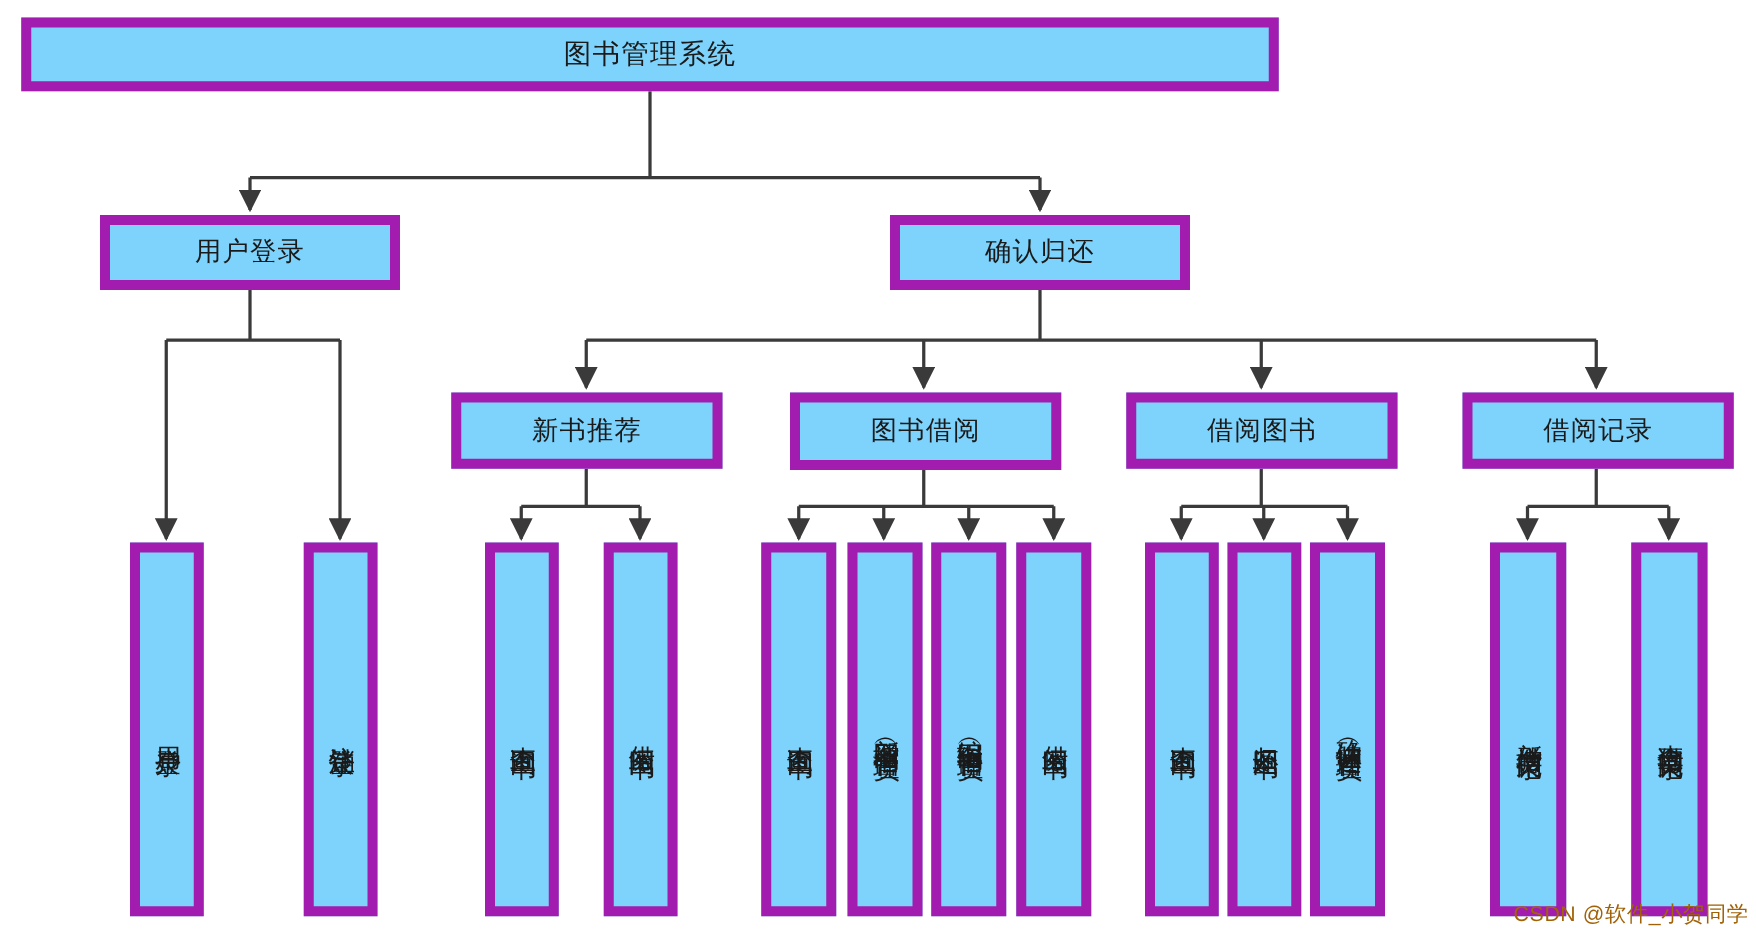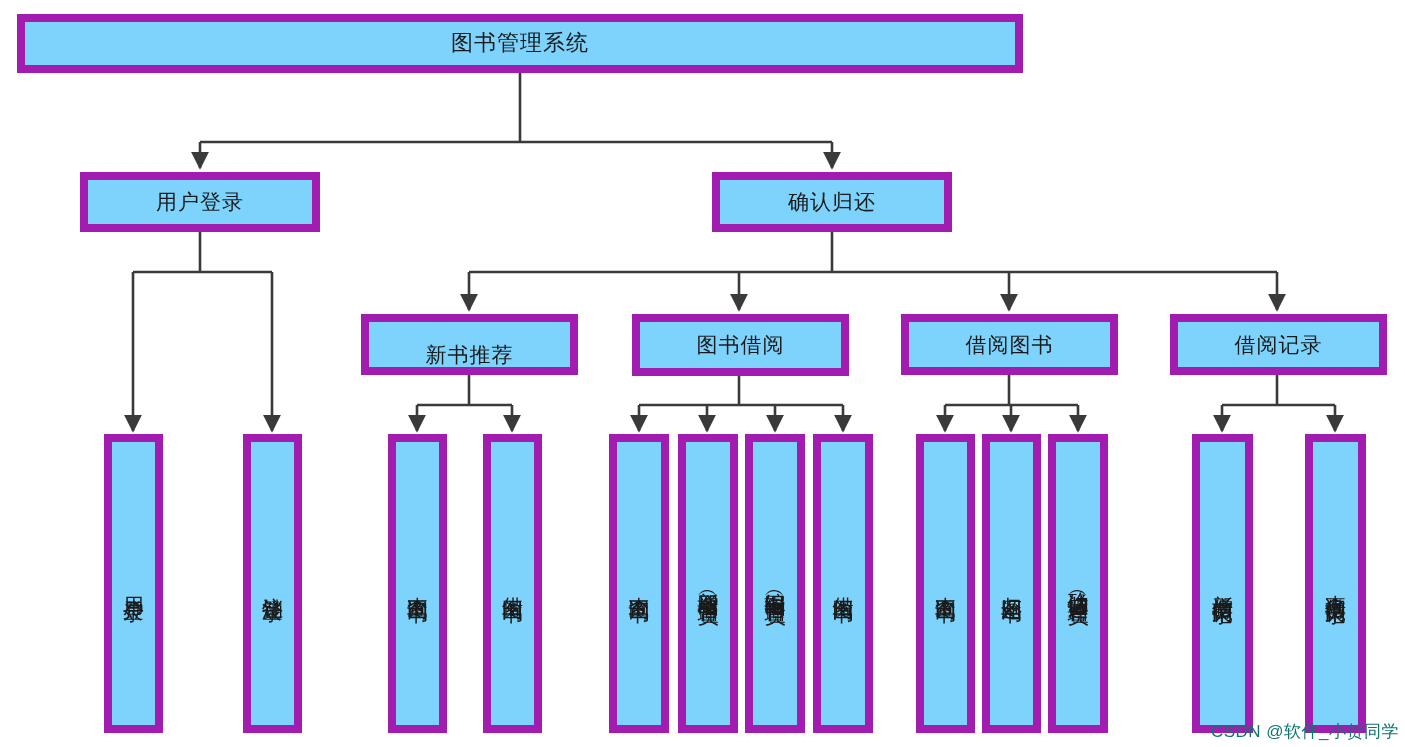--- a/index.html
+++ b/index.html
@@ -58,21 +58,21 @@
   .node-v .vtext {
     display: block;
     writing-mode: vertical-rl;
     text-orientation: upright;
   }
   .watermark {
     position: absolute;
     right: 6px;
     bottom: 4px;
     font-size: 17px;
-    color: #0f766e;
+    color: #a16207;
     letter-spacing: 0.5px;
     white-space: nowrap;
     z-index: 3;
     font-family: "Liberation Sans", "DejaVu Sans", sans-serif;
   }
 </style>
 </head>
 <body>
 
 <div id="canvas">
@@ -131,21 +131,21 @@
     <span>图书管理系统</span>
   </div>
 
   <div class="node node-h" style="left:80px; top:172px; width:240px; height:60px;">
     <span>用户登录</span>
   </div>
   <div class="node node-h" style="left:712px; top:172px; width:240px; height:60px;">
     <span>确认归还</span>
   </div>
 
-  <div class="node node-h" style="left:361px; top:314px; width:217px; height:61px;align-items:flex-end;">
+  <div class="node node-h" style="left:361px; top:314px; width:217px; height:61px;">
     <span>新书推荐</span>
   </div>
   <div class="node node-h" style="left:632px; top:314px; width:217px; height:62px;">
     <span>图书借阅</span>
   </div>
   <div class="node node-h" style="left:901px; top:314px; width:217px; height:61px;">
     <span>借阅图书</span>
   </div>
   <div class="node node-h" style="left:1170px; top:314px; width:217px; height:61px;">
     <span>借阅记录</span>

